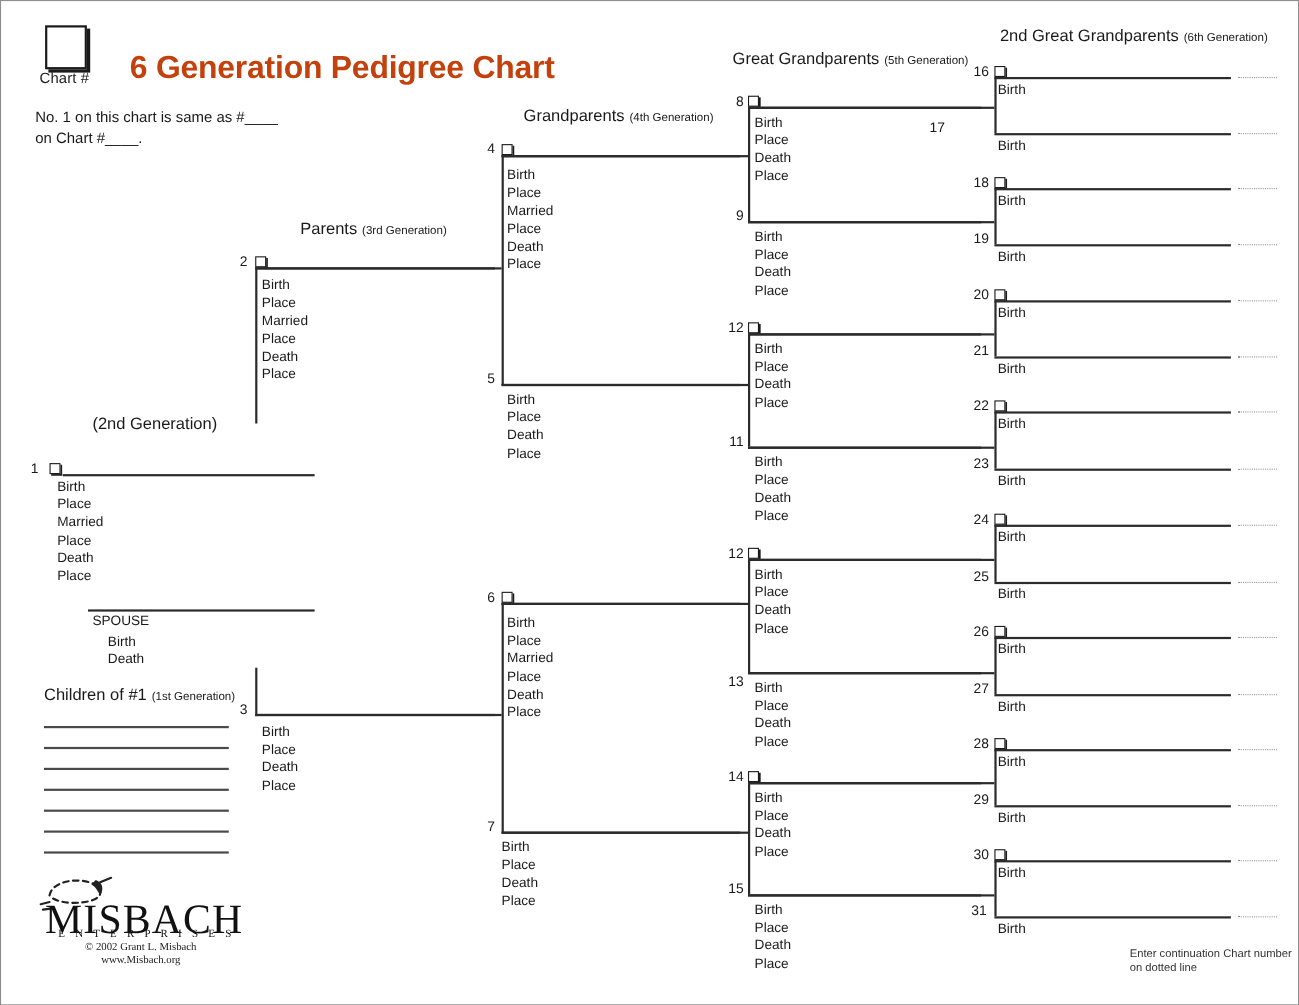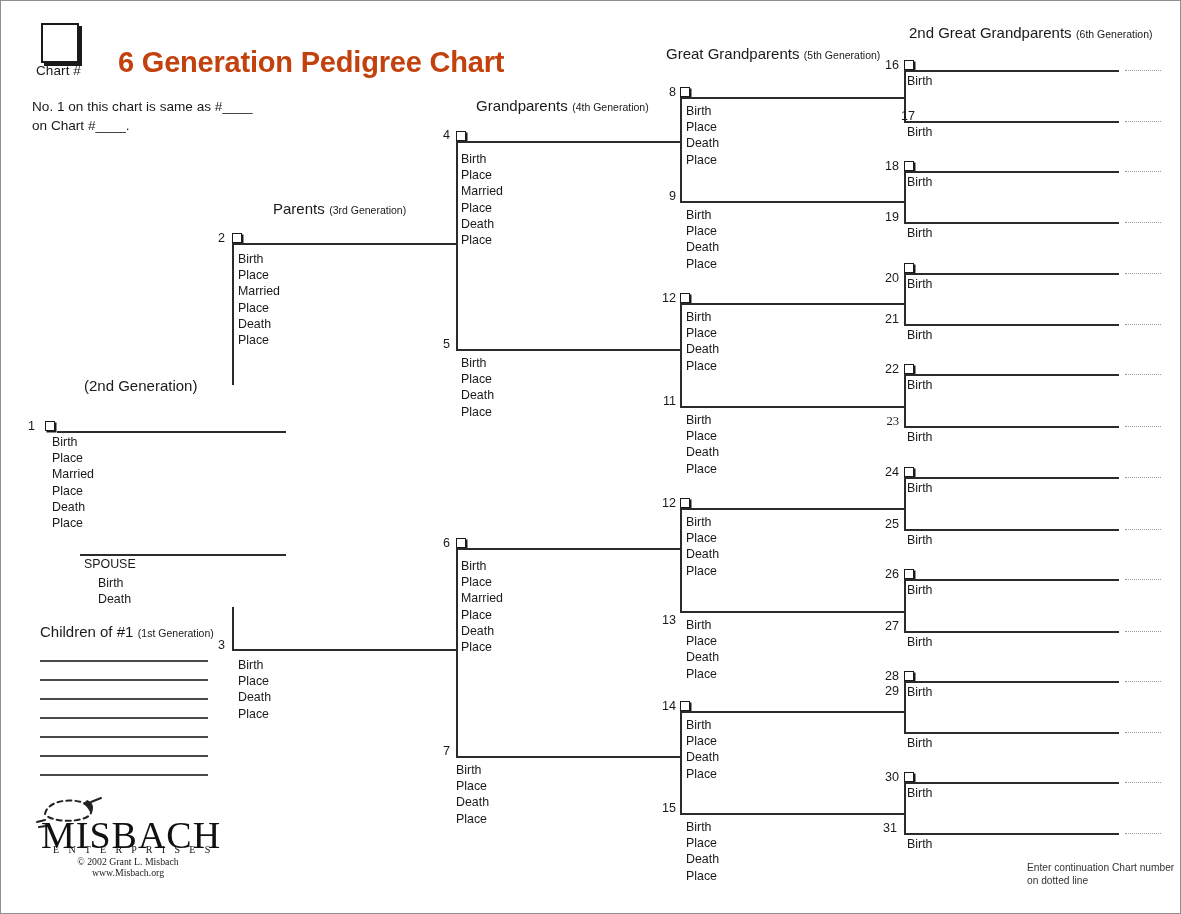--- a/index.html
+++ b/index.html
@@ -307,41 +307,41 @@
 
   <div id="gen6-layer">
       <div class="idx nosel abs" style="left: 880px; top: 58px; width: 18px;">16</div>
       <div class="sqbox abs" style="left: 903px; top: 59px;"></div>
       <div class="nameline abs" style="left: 903px; top: 69px; width: 215px;"></div>
       <div class="dotline abs" style="left: 1124px; top: 69px; width: 36px;"></div>
       <div class="vline abs" style="left: 903px; top: 69px; height: 51px;"></div>
       <div class="fields abs" style="left: 906px; top: 72px;">
         <div>Birth</div>
       </div>
-      <div class="idx nosel abs" style="left: 896px; top: 109px; width: 18px;">17</div>
+      <div class="idx nosel abs" style="left: 840px; top: 109px; width: 18px;">17</div>
       <div class="nameline abs" style="left: 903px; top: 120px; width: 215px;"></div>
       <div class="dotline abs" style="left: 1124px; top: 120px; width: 36px;"></div>
       <div class="fields abs" style="left: 906px; top: 123px;">
         <div>Birth</div>
       </div>
       <div class="idx nosel abs" style="left: 880px; top: 159px; width: 18px;">18</div>
       <div class="sqbox abs" style="left: 903px; top: 160px;"></div>
       <div class="nameline abs" style="left: 903px; top: 170px; width: 215px;"></div>
       <div class="dotline abs" style="left: 1124px; top: 170px; width: 36px;"></div>
       <div class="vline abs" style="left: 903px; top: 170px; height: 51px;"></div>
       <div class="fields abs" style="left: 906px; top: 173px;">
         <div>Birth</div>
       </div>
       <div class="idx nosel abs" style="left: 880px; top: 210px; width: 18px;">19</div>
       <div class="nameline abs" style="left: 903px; top: 221px; width: 215px;"></div>
       <div class="dotline abs" style="left: 1124px; top: 221px; width: 36px;"></div>
       <div class="fields abs" style="left: 906px; top: 224px;">
         <div>Birth</div>
       </div>
-      <div class="idx nosel abs" style="left: 880px; top: 271px; width: 18px;">20</div>
+      <div class="idx nosel abs" style="left: 880px; top: 261px; width: 18px;">20</div>
       <div class="sqbox abs" style="left: 903px; top: 262px;"></div>
       <div class="nameline abs" style="left: 903px; top: 272px; width: 215px;"></div>
       <div class="dotline abs" style="left: 1124px; top: 272px; width: 36px;"></div>
       <div class="vline abs" style="left: 903px; top: 272px; height: 51px;"></div>
       <div class="fields abs" style="left: 906px; top: 275px;">
         <div>Birth</div>
       </div>
       <div class="idx nosel abs" style="left: 880px; top: 312px; width: 18px;">21</div>
       <div class="nameline abs" style="left: 903px; top: 323px; width: 215px;"></div>
       <div class="dotline abs" style="left: 1124px; top: 323px; width: 36px;"></div>
@@ -349,21 +349,21 @@
         <div>Birth</div>
       </div>
       <div class="idx nosel abs" style="left: 880px; top: 362px; width: 18px;">22</div>
       <div class="sqbox abs" style="left: 903px; top: 363px;"></div>
       <div class="nameline abs" style="left: 903px; top: 373px; width: 215px;"></div>
       <div class="dotline abs" style="left: 1124px; top: 373px; width: 36px;"></div>
       <div class="vline abs" style="left: 903px; top: 373px; height: 52px;"></div>
       <div class="fields abs" style="left: 906px; top: 376px;">
         <div>Birth</div>
       </div>
-      <div class="idx nosel abs" style="left: 880px; top: 414px; width: 18px; font-family: Liberation Serif, serif;">23</div>
+      <div class="idx nosel abs" style="left: 880px; top: 414px; width: 18px;">23</div>
       <div class="nameline abs" style="left: 903px; top: 425px; width: 215px;"></div>
       <div class="dotline abs" style="left: 1124px; top: 425px; width: 36px;"></div>
       <div class="fields abs" style="left: 906px; top: 428px;">
         <div>Birth</div>
       </div>
       <div class="idx nosel abs" style="left: 880px; top: 465px; width: 18px;">24</div>
       <div class="sqbox abs" style="left: 903px; top: 466px;"></div>
       <div class="nameline abs" style="left: 903px; top: 476px; width: 215px;"></div>
       <div class="dotline abs" style="left: 1124px; top: 476px; width: 36px;"></div>
       <div class="vline abs" style="left: 903px; top: 476px; height: 52px;"></div>
@@ -391,21 +391,21 @@
         <div>Birth</div>
       </div>
       <div class="idx nosel abs" style="left: 880px; top: 669px; width: 18px;">28</div>
       <div class="sqbox abs" style="left: 903px; top: 670px;"></div>
       <div class="nameline abs" style="left: 903px; top: 680px; width: 215px;"></div>
       <div class="dotline abs" style="left: 1124px; top: 680px; width: 36px;"></div>
       <div class="vline abs" style="left: 903px; top: 680px; height: 51px;"></div>
       <div class="fields abs" style="left: 906px; top: 683px;">
         <div>Birth</div>
       </div>
-      <div class="idx nosel abs" style="left: 880px; top: 684px; width: 18px;">29</div>
+      <div class="idx nosel abs" style="left: 880px; top: 720px; width: 18px;">29</div>
       <div class="nameline abs" style="left: 903px; top: 731px; width: 215px;"></div>
       <div class="dotline abs" style="left: 1124px; top: 731px; width: 36px;"></div>
       <div class="fields abs" style="left: 906px; top: 734px;">
         <div>Birth</div>
       </div>
       <div class="idx nosel abs" style="left: 880px; top: 770px; width: 18px;">30</div>
       <div class="sqbox abs" style="left: 903px; top: 771px;"></div>
       <div class="nameline abs" style="left: 903px; top: 781px; width: 215px;"></div>
       <div class="dotline abs" style="left: 1124px; top: 781px; width: 36px;"></div>
       <div class="vline abs" style="left: 903px; top: 781px; height: 51px;"></div>

